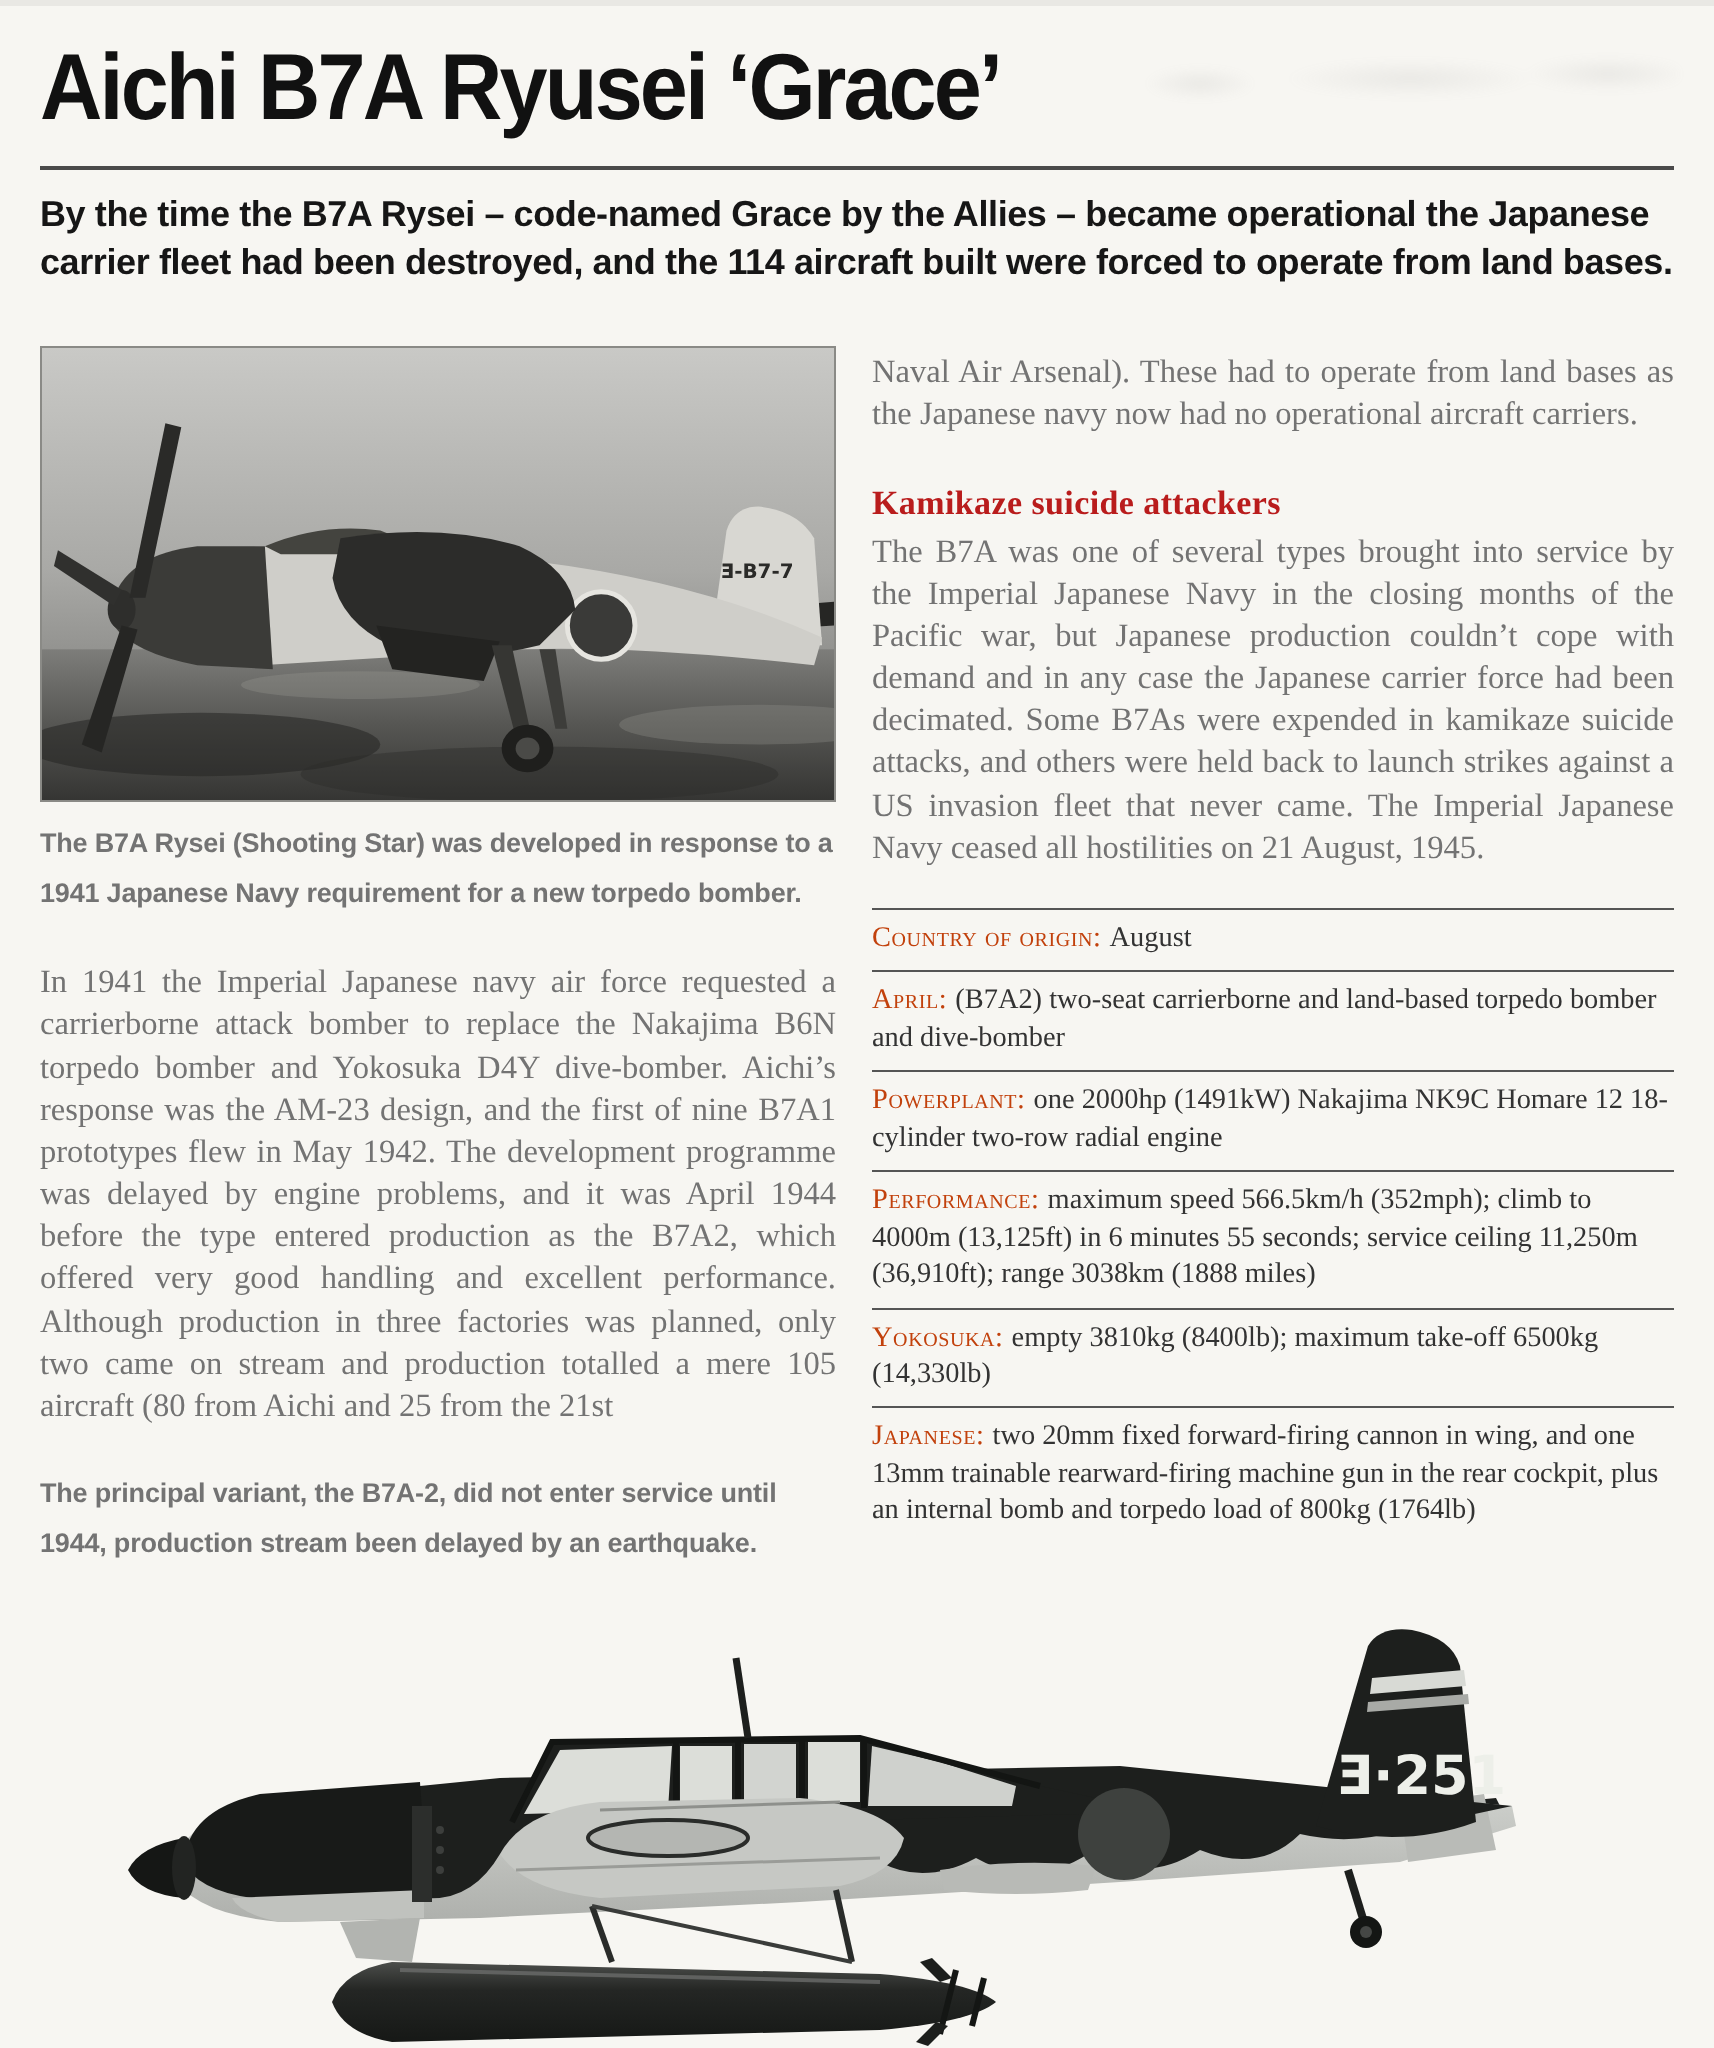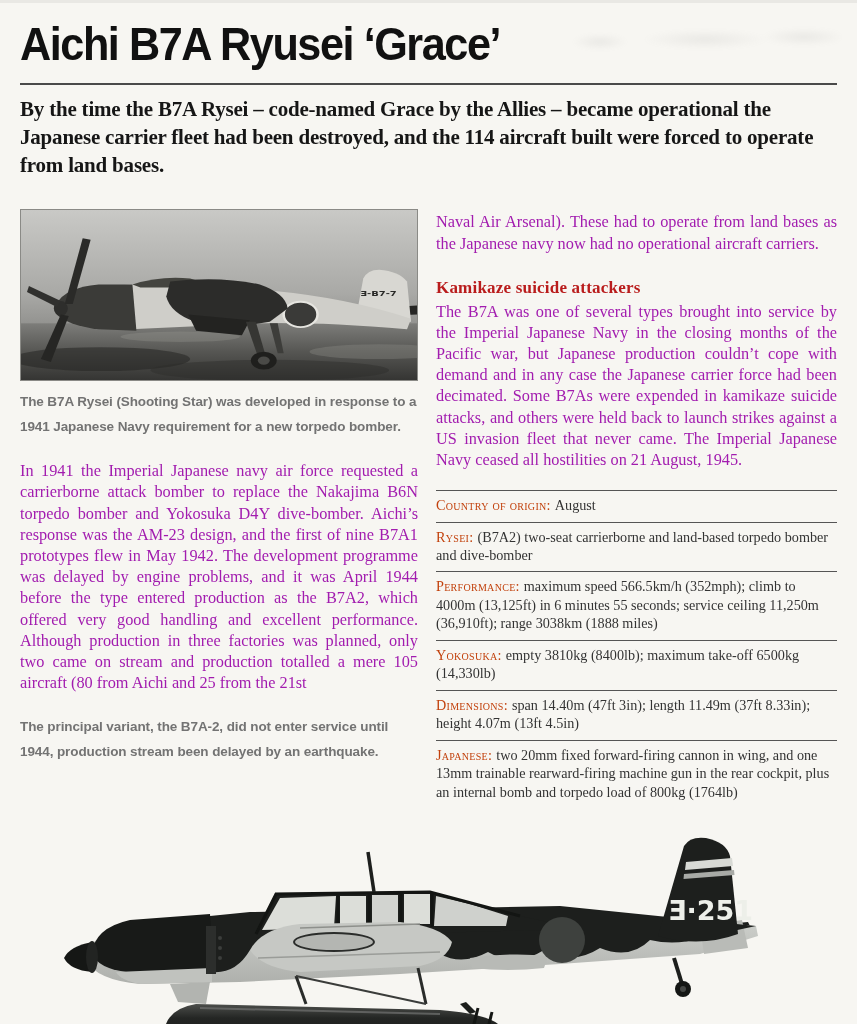--- a/index.html
+++ b/index.html
@@ -27,39 +27,39 @@
     pointer-events:none;
   }
 
   h1.title {
     font-family:"Liberation Sans","DejaVu Sans",sans-serif;
     font-weight:bold; font-size:45px; letter-spacing:-1.5px;
     color:#111; transform:scale(.96,1.04); transform-origin:left top;
   }
   .title-rule { border:none; border-top:2px solid #4a4a4a; margin:14px 0 10px 0; }
   .standfirst {
-    font-family:Liberation Serif, serif;
-    font-weight:bold; font-size:21px; line-height:1.34; letter-spacing:-0.2px;
+    font-family:Liberation Sans, sans-serif;
+    font-weight:bold; font-size:18px; line-height:1.34; letter-spacing:-0.2px;
     color:#161616; max-width:820px;
   }
 
   .columns { display:flex; gap:18px; margin-top:30px; }
   .col-left { width:398px; flex:0 0 398px; }
   .col-right { flex:1 1 auto; min-width:0; }
 
-  .photo-frame { width:398px; height:172px; border:1px solid #8a8a86; background:#b5b5b2; }
+  .photo-frame { width:398px; height:228px; border:1px solid #8a8a86; background:#b5b5b2; }
   .photo-frame svg { display:block; width:100%; height:100%; }
   .photo-caption, .note {
     font-family:"Liberation Sans","DejaVu Sans",sans-serif;
     font-weight:bold; font-size:13.5px; line-height:1.85; letter-spacing:-0.1px;
     color:#737373;
   }
   .photo-caption { margin-top:9px; }
   .body-text {
-    font-size:16.3px; line-height:1.3; text-align:justify; color:#a21caf;
+    font-size:16.3px; line-height:1.3; text-align:justify; color:#737373;
     margin-top:20px;
   }
   .note { margin-top:22px; }
 
   .col-right .body-text.first { margin-top:2px; }
   .subhead { font-size:17px; font-weight:bold; color:#b91c1c; margin-top:24px; letter-spacing:.2px; }
   .col-right .body-text.second { margin-top:3px; }
 
   .specs { margin-top:20px; }
   .spec-row {
@@ -142,24 +142,24 @@
         <p class="note">The principal variant, the B7A-2, did not enter service until 1944, production stream been delayed by an earthquake.</p>
       </div>
 
       <div class="col-right">
         <p class="body-text first">Naval Air Arsenal). These had to operate from land bases as the Japanese navy now had no operational aircraft carriers.</p>
         <h2 class="subhead">Kamikaze suicide attackers</h2>
         <p class="body-text second">The B7A was one of several types brought into service by the Imperial Japanese Navy in the closing months of the Pacific war, but Japanese production couldn’t cope with demand and in any case the Japanese carrier force had been decimated. Some B7As were expended in kamikaze suicide attacks, and others were held back to launch strikes against a US invasion fleet that never came. The Imperial Japanese Navy ceased all hostilities on 21 August, 1945.</p>
 
         <div class="specs">
           <div class="spec-row"><span class="spec-label">Country of origin:</span><span>August</span></div>
-          <div class="spec-row"><span class="spec-label">Rysei:</span><span>(B7A2) two-seat carrierborne and land-based torpedo bomber and dive-bomber</span></div>
+          <div class="spec-row"><span class="spec-label">April:</span><span>(B7A2) two-seat carrierborne and land-based torpedo bomber and dive-bomber</span></div>
+          <div class="spec-row"><span class="spec-label">Powerplant:</span><span>one 2000hp (1491kW) Nakajima NK9C Homare 12 18-cylinder two-row radial engine</span></div>
           <div class="spec-row"><span class="spec-label">Performance:</span><span>maximum speed 566.5km/h (352mph); climb to 4000m (13,125ft) in 6 minutes 55 seconds; service ceiling 11,250m (36,910ft); range 3038km (1888 miles)</span></div>
           <div class="spec-row"><span class="spec-label">Yokosuka:</span><span>empty 3810kg (8400lb); maximum take-off 6500kg (14,330lb)</span></div>
-          <div class="spec-row"><span class="spec-label">Dimensions:</span><span>span 14.40m (47ft 3in); length 11.49m (37ft 8.33in); height 4.07m (13ft 4.5in)</span></div>
           <div class="spec-row"><span class="spec-label">Japanese:</span><span>two 20mm fixed forward-firing cannon in wing, and one 13mm trainable rearward-firing machine gun in the rear cockpit, plus an internal bomb and torpedo load of 800kg (1764lb)</span></div>
         </div>
       </div>
     </div>
   </div>
 
   <div class="profile-figure">
     <svg viewBox="0 0 857 250">
       <defs>
         <linearGradient id="torp" x1="0" y1="0" x2="0" y2="1">

